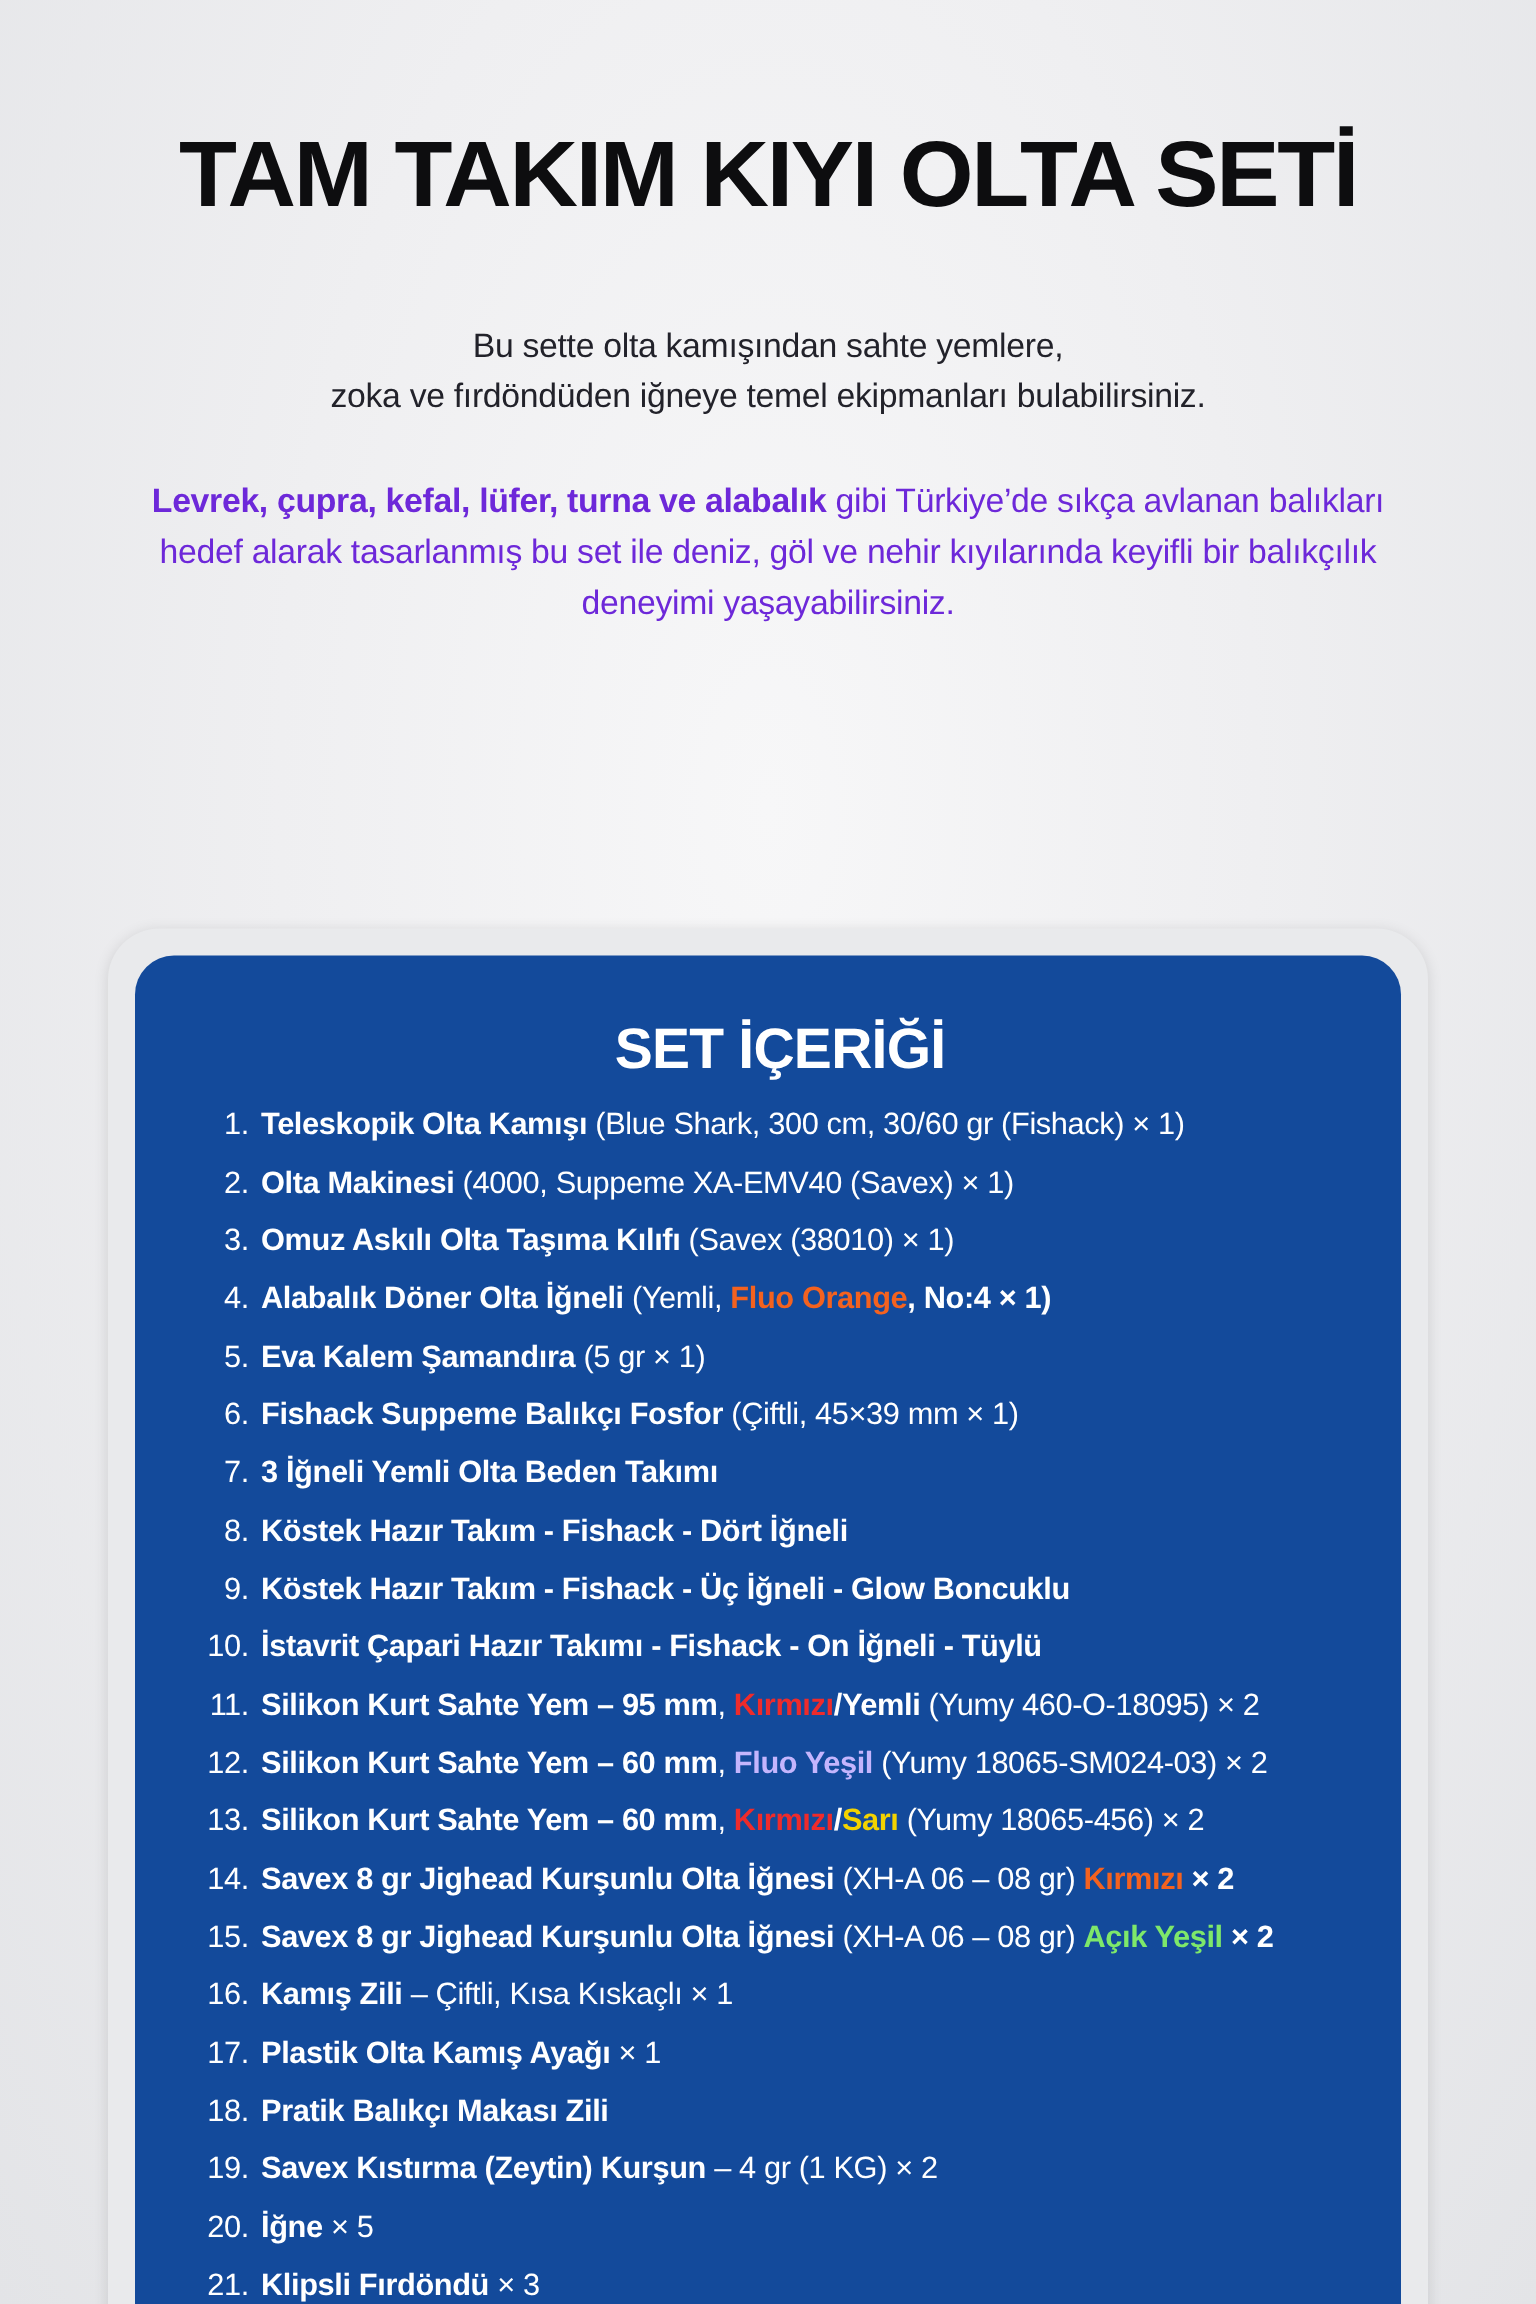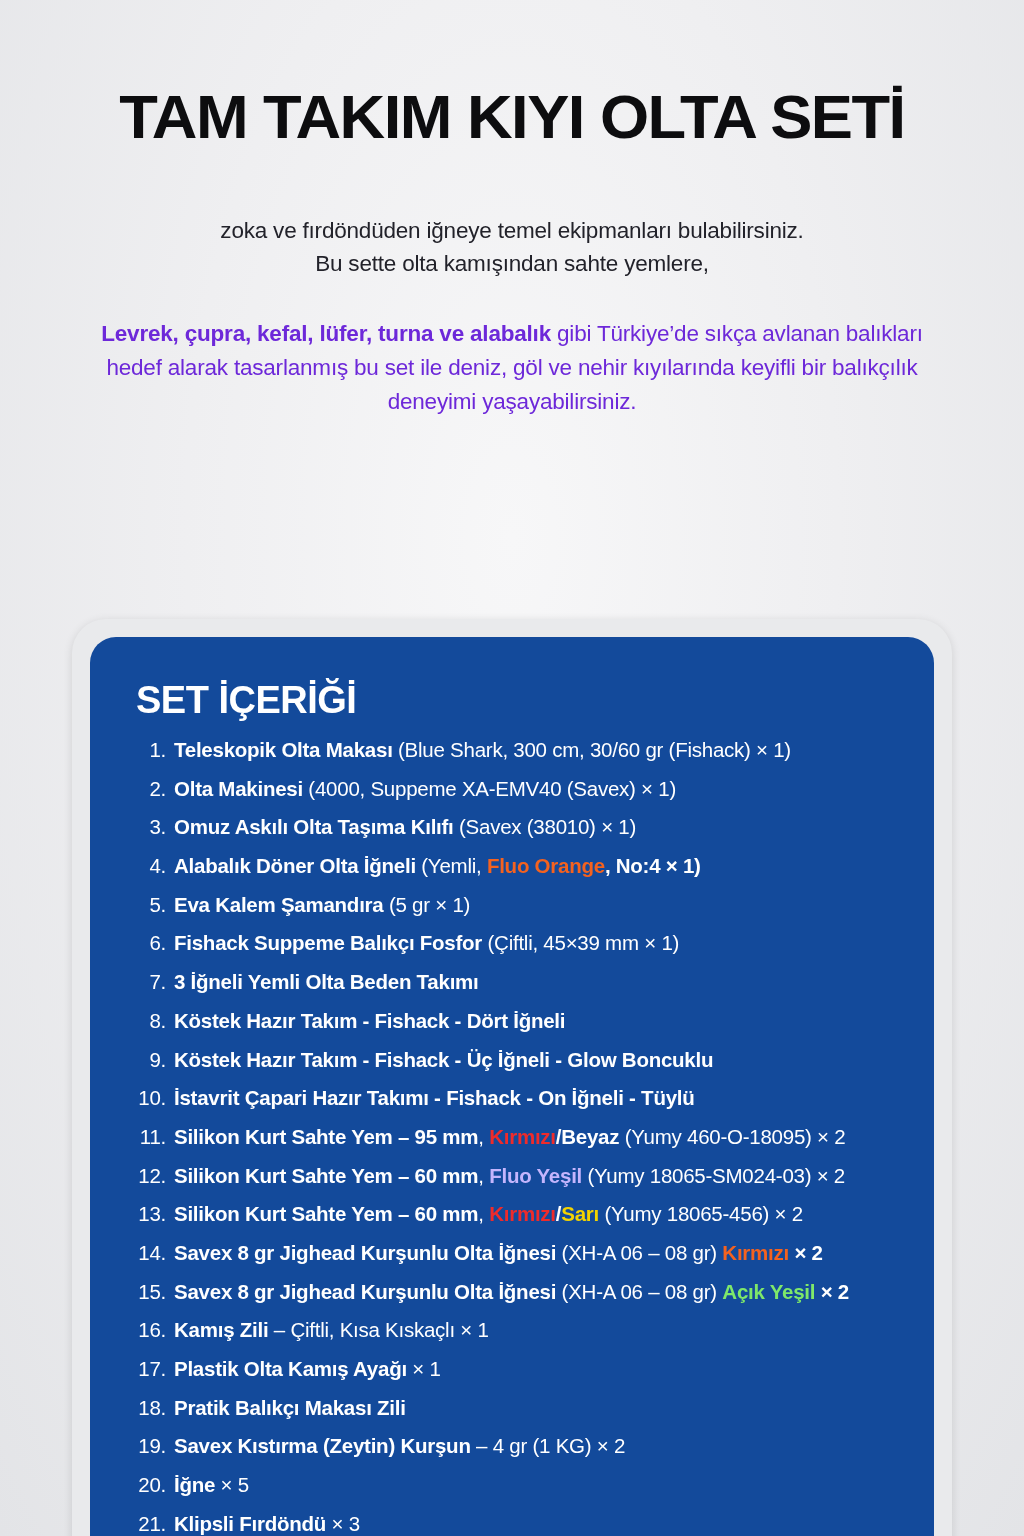--- a/index.html
+++ b/index.html
@@ -80,20 +80,21 @@
     height: 100%;
     padding: 36px 30px 30px 30px;
     overflow: hidden;
   }
   .card-title {
     color: #ffffff;
     font-weight: bold;
     font-size: 38px;
     letter-spacing: -0.5px;
     margin: 6px 0 18px 16px;
+    text-align: center;
   }
   ol.items {
     list-style: none;
     margin: 0; padding: 0;
     counter-reset: item;
   }
   ol.items li {
     counter-increment: item;
     color: #ffffff;
     font-size: 20.5px;
@@ -121,45 +122,45 @@
   .c-lgreen { color: #7ee86a; font-weight: bold; }
 </style>
 </head>
 <body>
 
 <div class="page">
 
   <h1 class="title">TAM TAKIM KIYI OLTA SETİ</h1>
 
   <div class="intro">
+    <span class="line">Bu sette olta kamışından sahte yemlere,</span>
     <span class="line">zoka ve fırdöndüden iğneye temel ekipmanları bulabilirsiniz.</span>
-    <span class="line">Bu sette olta kamışından sahte yemlere,</span>
   </div>
 
   <div class="intro-2">
     <b>Levrek, çupra, kefal, lüfer, turna ve alabalık</b><span> gibi Türkiye’de sıkça avlanan</span>
     <span>balıkları hedef alarak tasarlanmış bu set ile deniz, göl ve nehir kıyılarında</span>
     <span>keyifli bir balıkçılık deneyimi yaşayabilirsiniz.</span>
   </div>
 
   <div class="card-wrap">
     <div class="card">
       <div class="card-title">SET İÇERİĞİ</div>
       <ol class="items" id="items-list">
-          <li><b>Teleskopik Olta Makası</b><span> (Blue Shark, 300 cm, 30/60 gr (Fishack) × 1)</span></li>
+          <li><b>Teleskopik Olta Kamışı</b><span> (Blue Shark, 300 cm, 30/60 gr (Fishack) × 1)</span></li>
           <li><b>Olta Makinesi</b><span> (4000, Suppeme XA-EMV40 (Savex) × 1)</span></li>
           <li><b>Omuz Askılı Olta Taşıma Kılıfı</b><span> (Savex (38010) × 1)</span></li>
           <li><b>Alabalık Döner Olta İğneli</b><span> (Yemli, </span><span class="c-orange">Fluo Orange</span><b>, No:4 × 1)</b></li>
           <li><b>Eva Kalem Şamandıra</b><span> (5 gr × 1)</span></li>
           <li><b>Fishack Suppeme Balıkçı Fosfor</b><span> (Çiftli, 45×39 mm × 1)</span></li>
           <li><b>3 İğneli Yemli Olta Beden Takımı</b></li>
           <li><b>Köstek Hazır Takım - Fishack - Dört İğneli</b></li>
           <li><b>Köstek Hazır Takım - Fishack - Üç İğneli - Glow Boncuklu</b></li>
           <li><b>İstavrit Çapari Hazır Takımı - Fishack - On İğneli - Tüylü</b></li>
-          <li><b>Silikon Kurt Sahte Yem – 95 mm</b><span>, </span><span class="c-red">Kırmızı</span><b>/Beyaz</b><span> (Yumy 460-O-18095) × 2</span></li>
+          <li><b>Silikon Kurt Sahte Yem – 95 mm</b><span>, </span><span class="c-red">Kırmızı</span><b>/Yemli</b><span> (Yumy 460-O-18095) × 2</span></li>
           <li><b>Silikon Kurt Sahte Yem – 60 mm</b><span>, </span><span class="c-green">Fluo Yeşil</span><span> (Yumy 18065-SM024-03) × 2</span></li>
           <li><b>Silikon Kurt Sahte Yem – 60 mm</b><span>, </span><span class="c-red">Kırmızı</span><b>/</b><span class="c-yellow">Sarı</span><span> (Yumy 18065-456) × 2</span></li>
           <li><b>Savex 8 gr Jighead Kurşunlu Olta İğnesi</b><span> (XH-A 06 – 08 gr) </span><span class="c-orange">Kırmızı</span><b> × 2</b></li>
           <li><b>Savex 8 gr Jighead Kurşunlu Olta İğnesi</b><span> (XH-A 06 – 08 gr) </span><span class="c-lgreen">Açık Yeşil</span><b> × 2</b></li>
           <li><b>Kamış Zili</b><span> – Çiftli, Kısa Kıskaçlı × 1</span></li>
           <li><b>Plastik Olta Kamış Ayağı</b><span> × 1</span></li>
           <li><b>Pratik Balıkçı Makası Zili</b></li>
           <li><b>Savex Kıstırma (Zeytin) Kurşun</b><span> – 4 gr (1 KG) × 2</span></li>
           <li><b>İğne</b><span> × 5</span></li>
           <li><b>Klipsli Fırdöndü</b><span> × 3</span></li>

